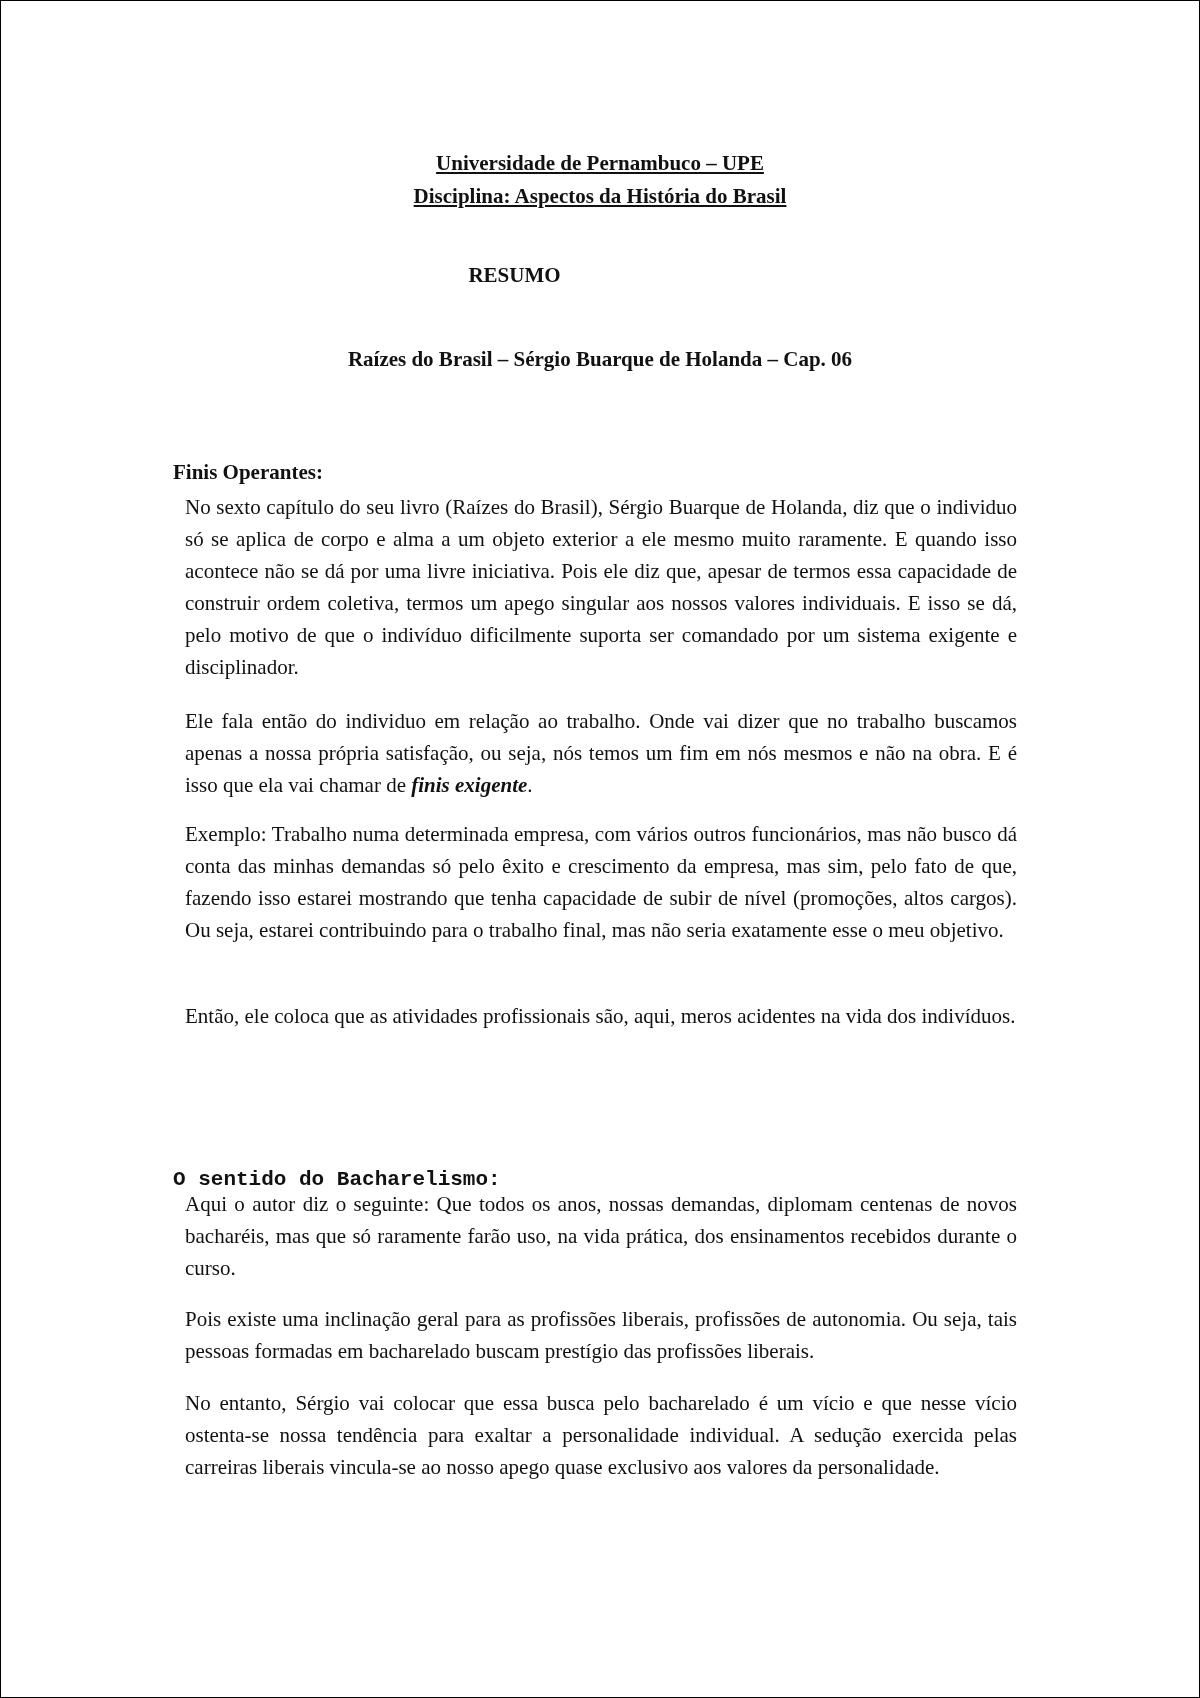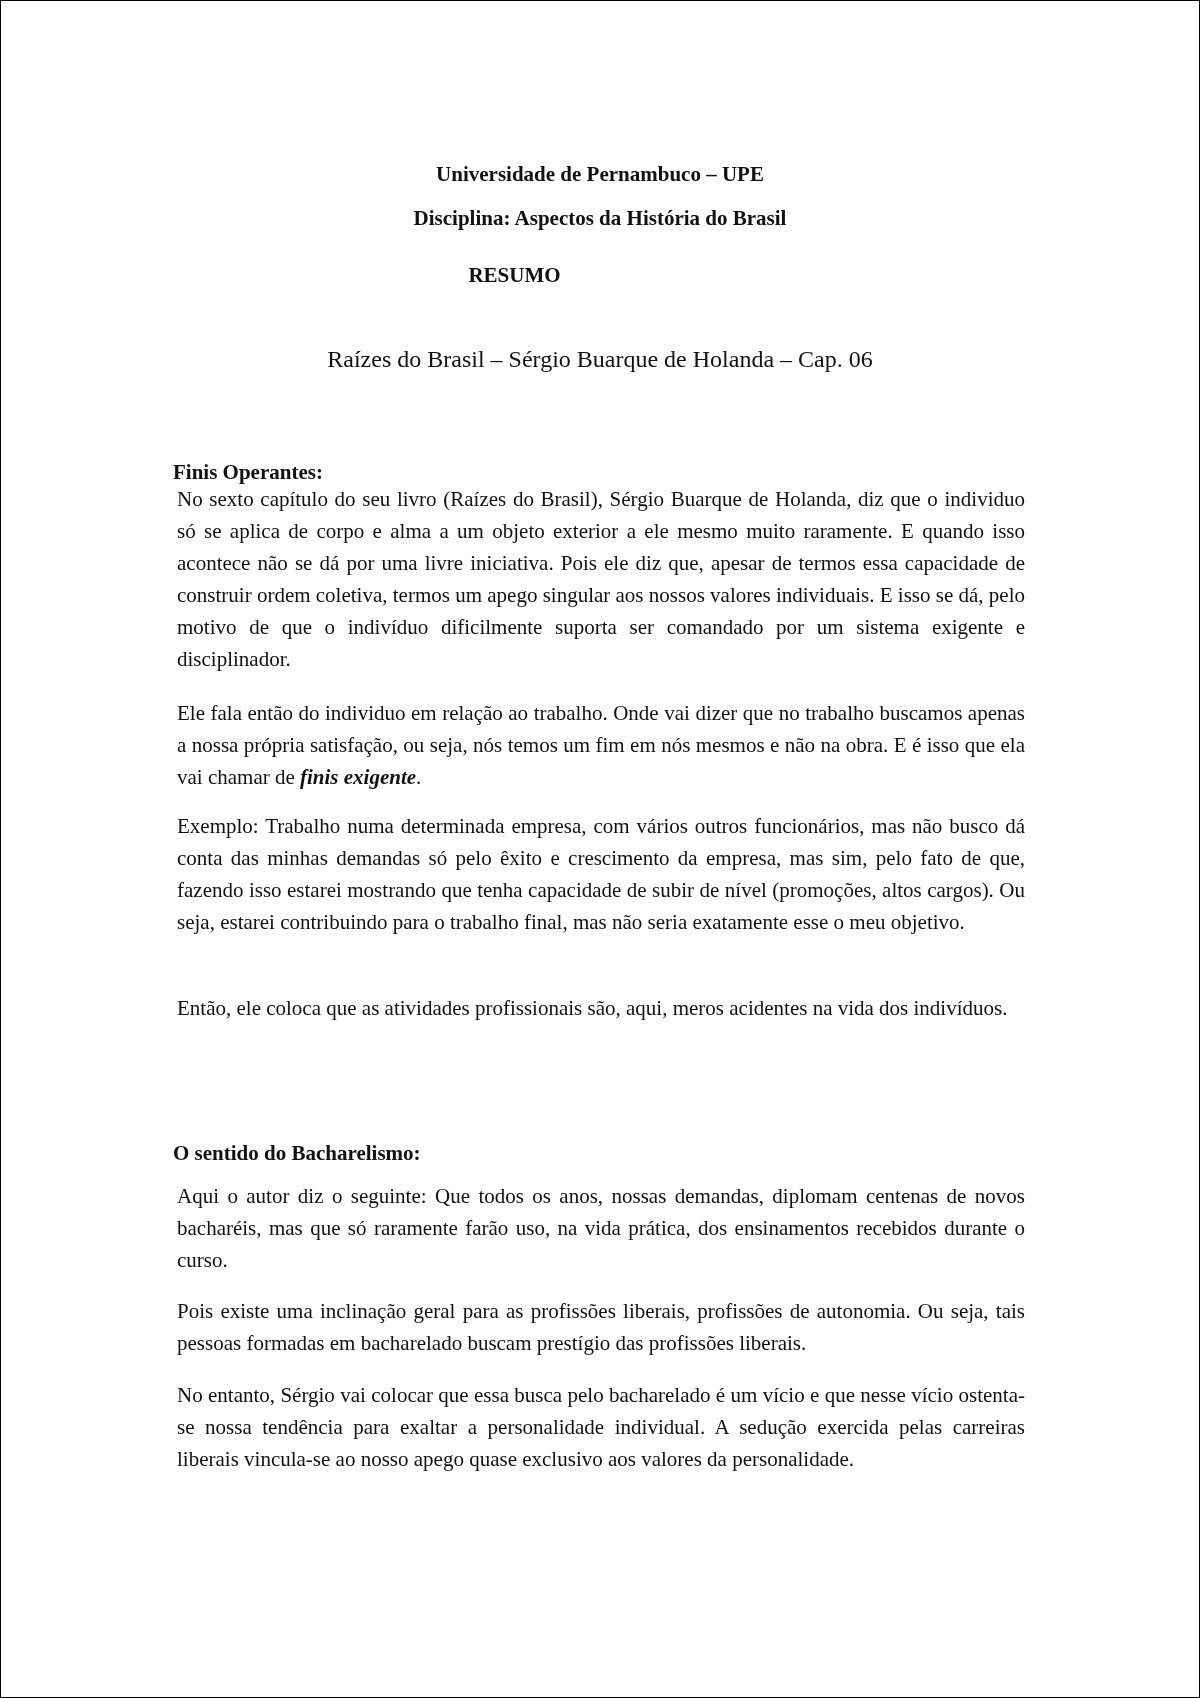--- a/index.html
+++ b/index.html
@@ -27,59 +27,59 @@
     .header-block {
       position: absolute;
       left: 0;
       width: 1198px;
       top: 145px;
       text-align: center;
       font-weight: bold;
       font-size: 21px;
       line-height: 32px;
     }
-    .header-block div { margin: 12px; }
+    .header-block div { margin: 1px; text-decoration: underline; }
     .resumo {
       position: absolute;
       left: 0;
       width: 1027px;
       top: 258px;
       text-align: center;
       font-weight: bold;
       font-size: 21px;
       line-height: 32px;
     }
     .book-title {
       position: absolute;
       left: 0;
       width: 1198px;
       top: 342px;
       text-align: center;
-      font-weight: normal;
-      font-size: 24px;
+      font-weight: bold;
+      font-size: 21px;
       line-height: 32px;
     }
     .content {
       position: absolute;
       left: 172px;
       width: 856px;
       font-size: 21px;
       line-height: 32px;
       text-align: justify;
     }
     .section-heading {
       position: absolute;
       left: 172px;
       font-weight: bold;
       font-size: 21px;
       line-height: 32px;
       margin-top: 28px;
     }
     .para {
-      margin: 4px;
+      margin: 12px;
       text-align: justify;
       text-align-last: left;
     }
     .emph {
       font-weight: bold;
       font-style: italic;
     }
   </style>
 </head>
 <body>
@@ -106,21 +106,21 @@
   </div>
 
   <div class="content" style="top:805px;">
     <p class="para">Exemplo: Trabalho numa determinada empresa, com vários outros funcionários, mas não busco dá conta das minhas demandas só pelo êxito e crescimento da empresa, mas sim, pelo fato de que, fazendo isso estarei mostrando que tenha capacidade de subir de nível (promoções, altos cargos). Ou seja, estarei contribuindo para o trabalho final, mas não seria exatamente esse o meu objetivo.</p>
   </div>
 
   <div class="content" style="top:987px;font-family:Liberation Serif, serif;">
     <p class="para">Então, ele coloca que as atividades profissionais são, aqui, meros acidentes na vida dos indivíduos.</p>
   </div>
 
-  <div class="section-heading" style="top:1108px;">O sentido do Bacharelismo:</div>
+  <div class="section-heading" style="top:1135px;font-family:Liberation Mono, monospace;">O sentido do Bacharelismo:</div>
 
   <div class="content" style="top:1175px;">
     <p class="para">Aqui o autor diz o seguinte: Que todos os anos, nossas demandas, diplomam centenas de novos bacharéis, mas que só raramente farão uso, na vida prática, dos ensinamentos recebidos durante o curso.</p>
   </div>
 
   <div class="content" style="top:1290px;">
     <p class="para">Pois existe uma inclinação geral para as profissões liberais, profissões de autonomia. Ou seja, tais pessoas formadas em bacharelado buscam prestígio das profissões liberais.</p>
   </div>
 
   <div class="content" style="top:1374px;">

